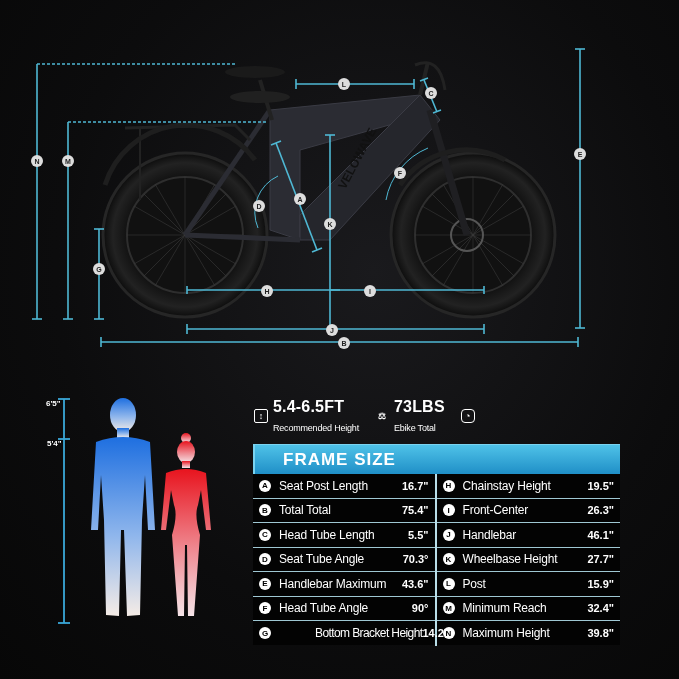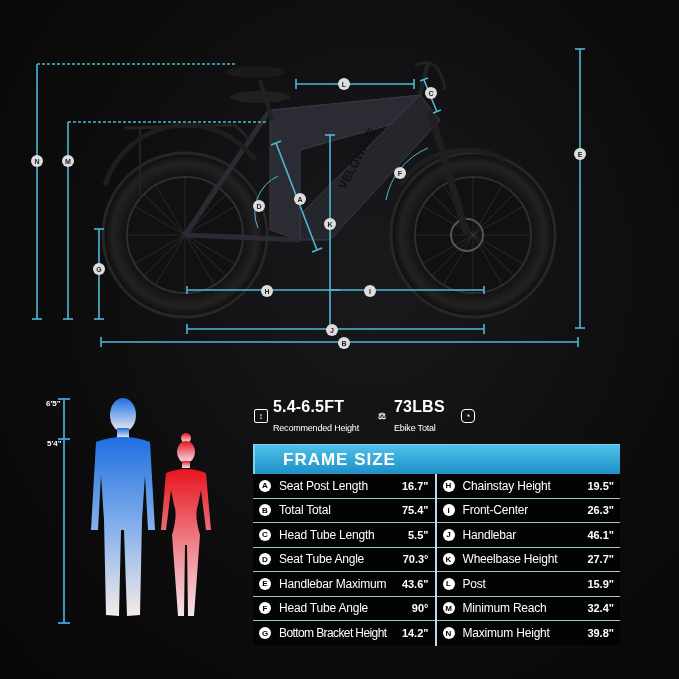--- a/index.html
+++ b/index.html
@@ -291,21 +291,21 @@
             <span class="row-label">Handlebar Maximum</span>
             <span class="row-value">43.6"</span>
           </div>
         <div class="row">
             <span class="letter">F</span>
             <span class="row-label">Head Tube Angle</span>
             <span class="row-value">90°</span>
           </div>
         <div class="row">
             <span class="letter">G</span>
-            <span class="row-label" style="letter-spacing:-0.6px;">Bottom Bracket Height</span>
+            <span class="row-label" style="letter-spacing:-0.6px;margin-left:36px;">Bottom Bracket Height</span>
             <span class="row-value">14.2"</span>
           </div>
       </div>
       <div class="col">
         <div class="row">
             <span class="letter">H</span>
             <span class="row-label">Chainstay Height</span>
             <span class="row-value">19.5"</span>
           </div>
         <div class="row">

